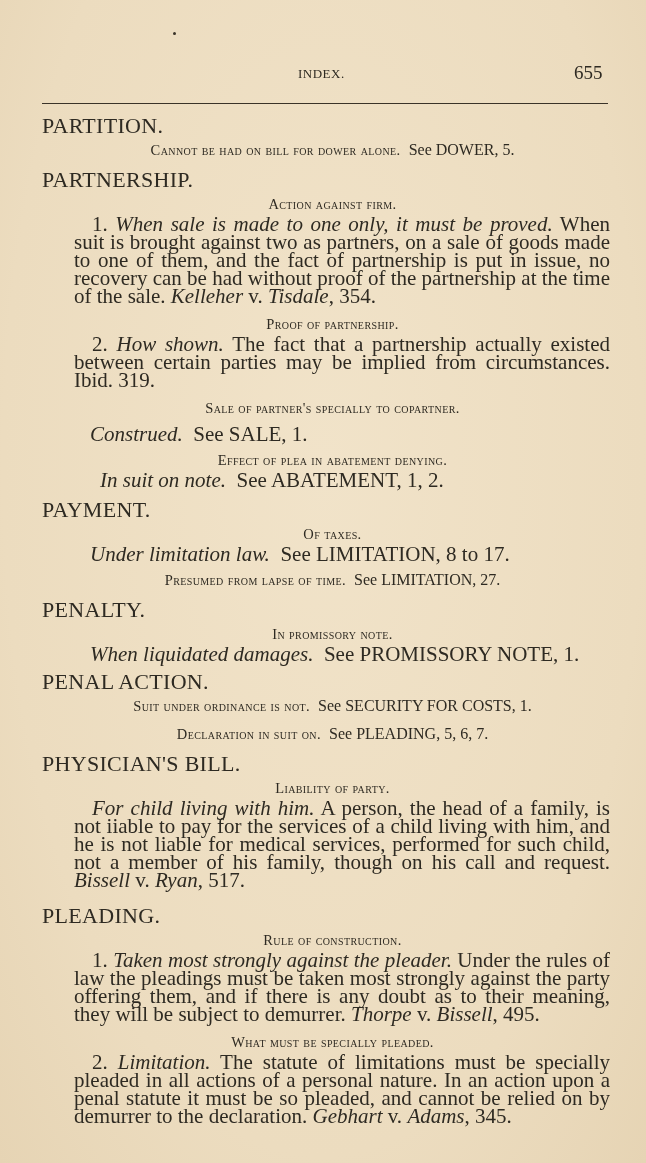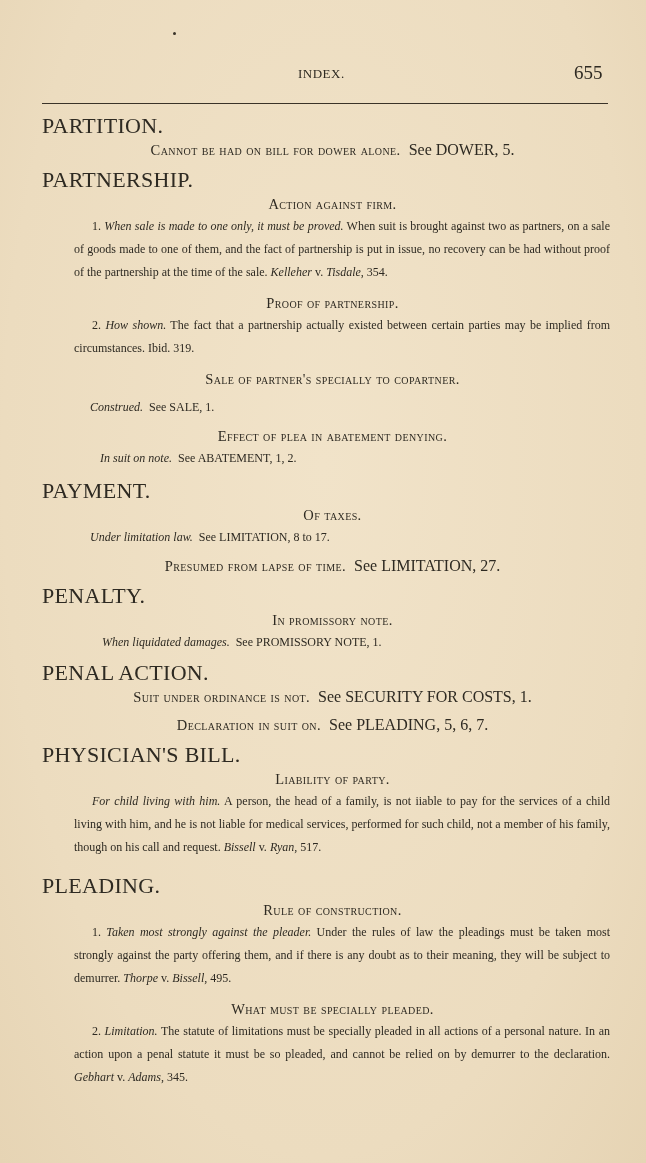--- a/index.html
+++ b/index.html
@@ -14,21 +14,21 @@
   .page { position: absolute; left: 0; top: 0; width: 646px; height: 1163px; }
   .speck { position: absolute; left: 173px; top: 32px; width: 3px; height: 3px; border-radius: 50%; background: #3a3328; }
   .running-head { position: absolute; top: 62px; left: 0; width: 646px; height: 22px; }
   .rh-title { position: absolute; left: 298px; top: 4px; font-size: 13px; letter-spacing: 0.5px; }
   .rh-page { position: absolute; left: 574px; top: 0; font-size: 19px; }
   .rule { position: absolute; left: 42px; top: 103px; width: 566px; height: 0; border-top: 1.6px solid #3a3328; }
   .content { position: absolute; left: 42px; top: 113px; width: 568px; }
   .topic { font-size: 22px; letter-spacing: 0.3px; margin: 0; line-height: 26px; height: 26px; }
   .sub { font-variant: small-caps; font-size: 14.5px; margin: 0 0 0 13px; line-height: 22px; letter-spacing: 0.4px; text-align: center; }
   .sub .see { font-variant: normal; font-size: 16px; letter-spacing: 0; }
-  .para { margin: 0 0 0 32px; font-size: 12px; line-height: 23px; text-align: justify; }
+  .para { margin: 0 0 0 32px; font-size: 21px; line-height: 18px; text-align: justify; }
   .para.indent { text-indent: 18px; }
   .it { font-style: italic; }
   .gap-s { height: 6px; }
   .gap-m { height: 8px; }
   .gap-l { height: 14px; }
 </style>
 </head>
 <body>
 
 <div class="page">
@@ -97,21 +97,21 @@
       <p class="sub">
         <span>Presumed from lapse of time.</span>
         &nbsp;<span class="see">See LIMITATION, 27.</span>
       </p>
     </div>
     <div class="gap-s"></div>
 
     <div>
       <p class="topic">PENALTY.</p>
       <p class="sub">In promissory note.</p>
-      <p class="para" style="margin-left:60px">
+      <p class="para" style="margin-left:48px">
         <span class="it">When liquidated damages.</span>&nbsp;
         <span>See PROMISSORY NOTE, 1.</span>
       </p>
     </div>
     <div class="gap-s"></div>
 
     <div>
       <p class="topic">PENAL ACTION.</p>
       <p class="sub">
         <span>Suit under ordinance is not.</span>

